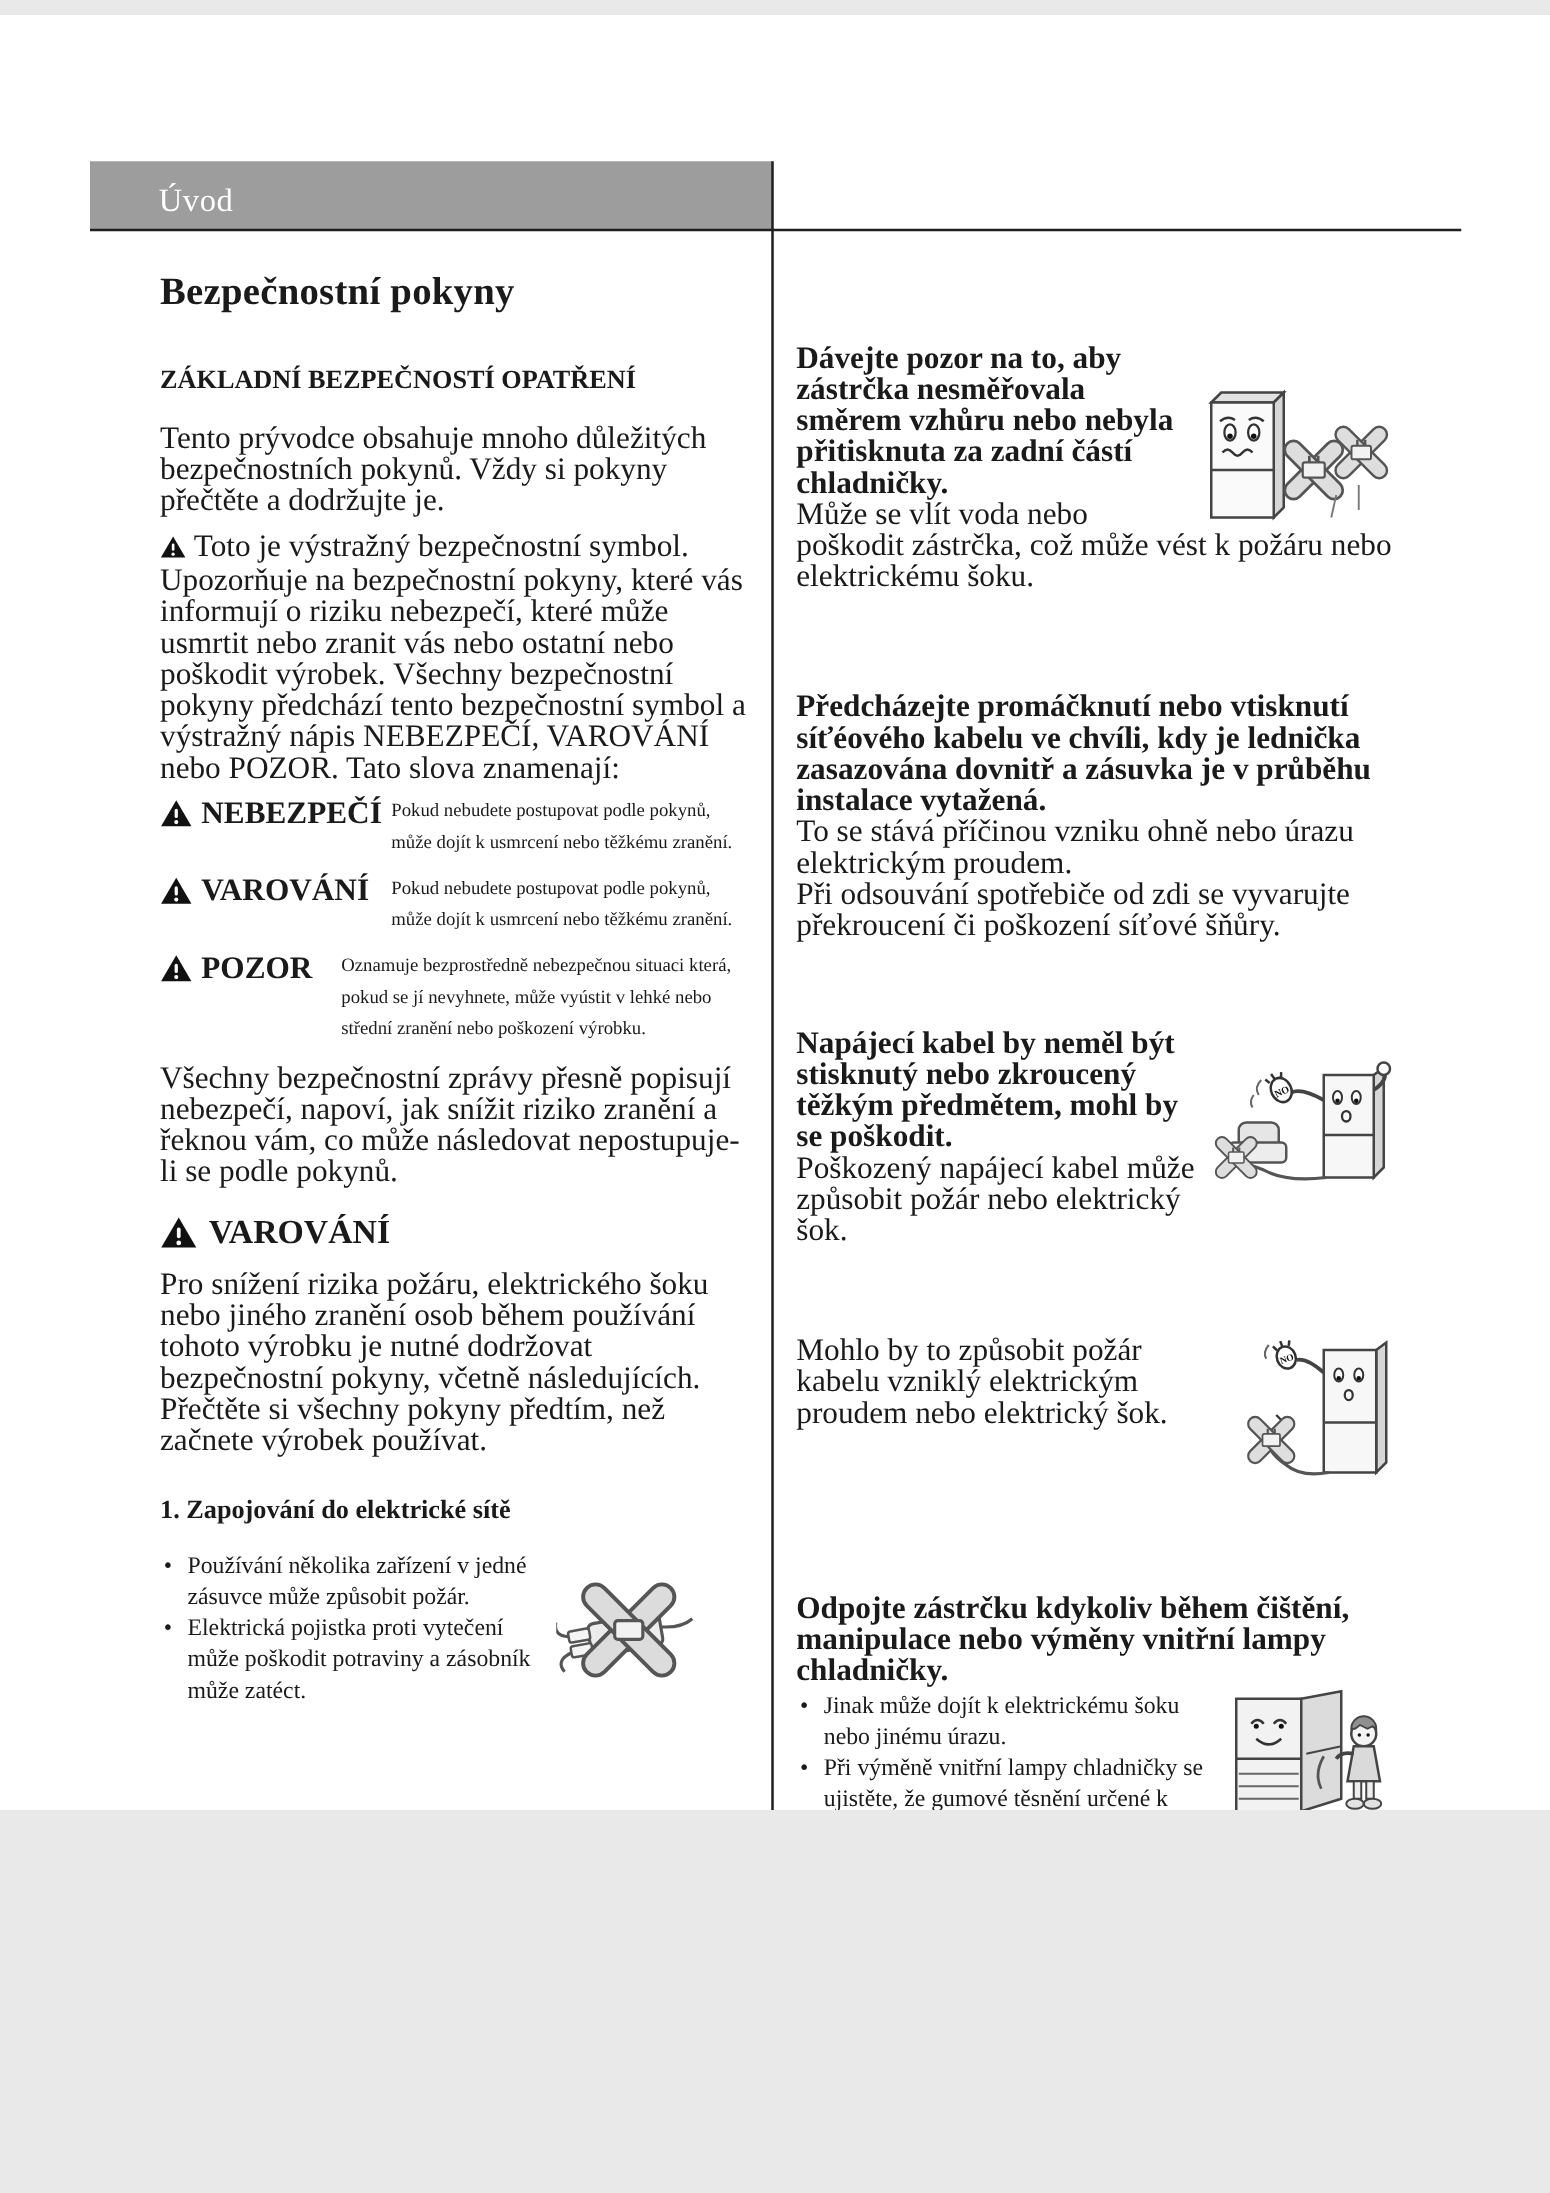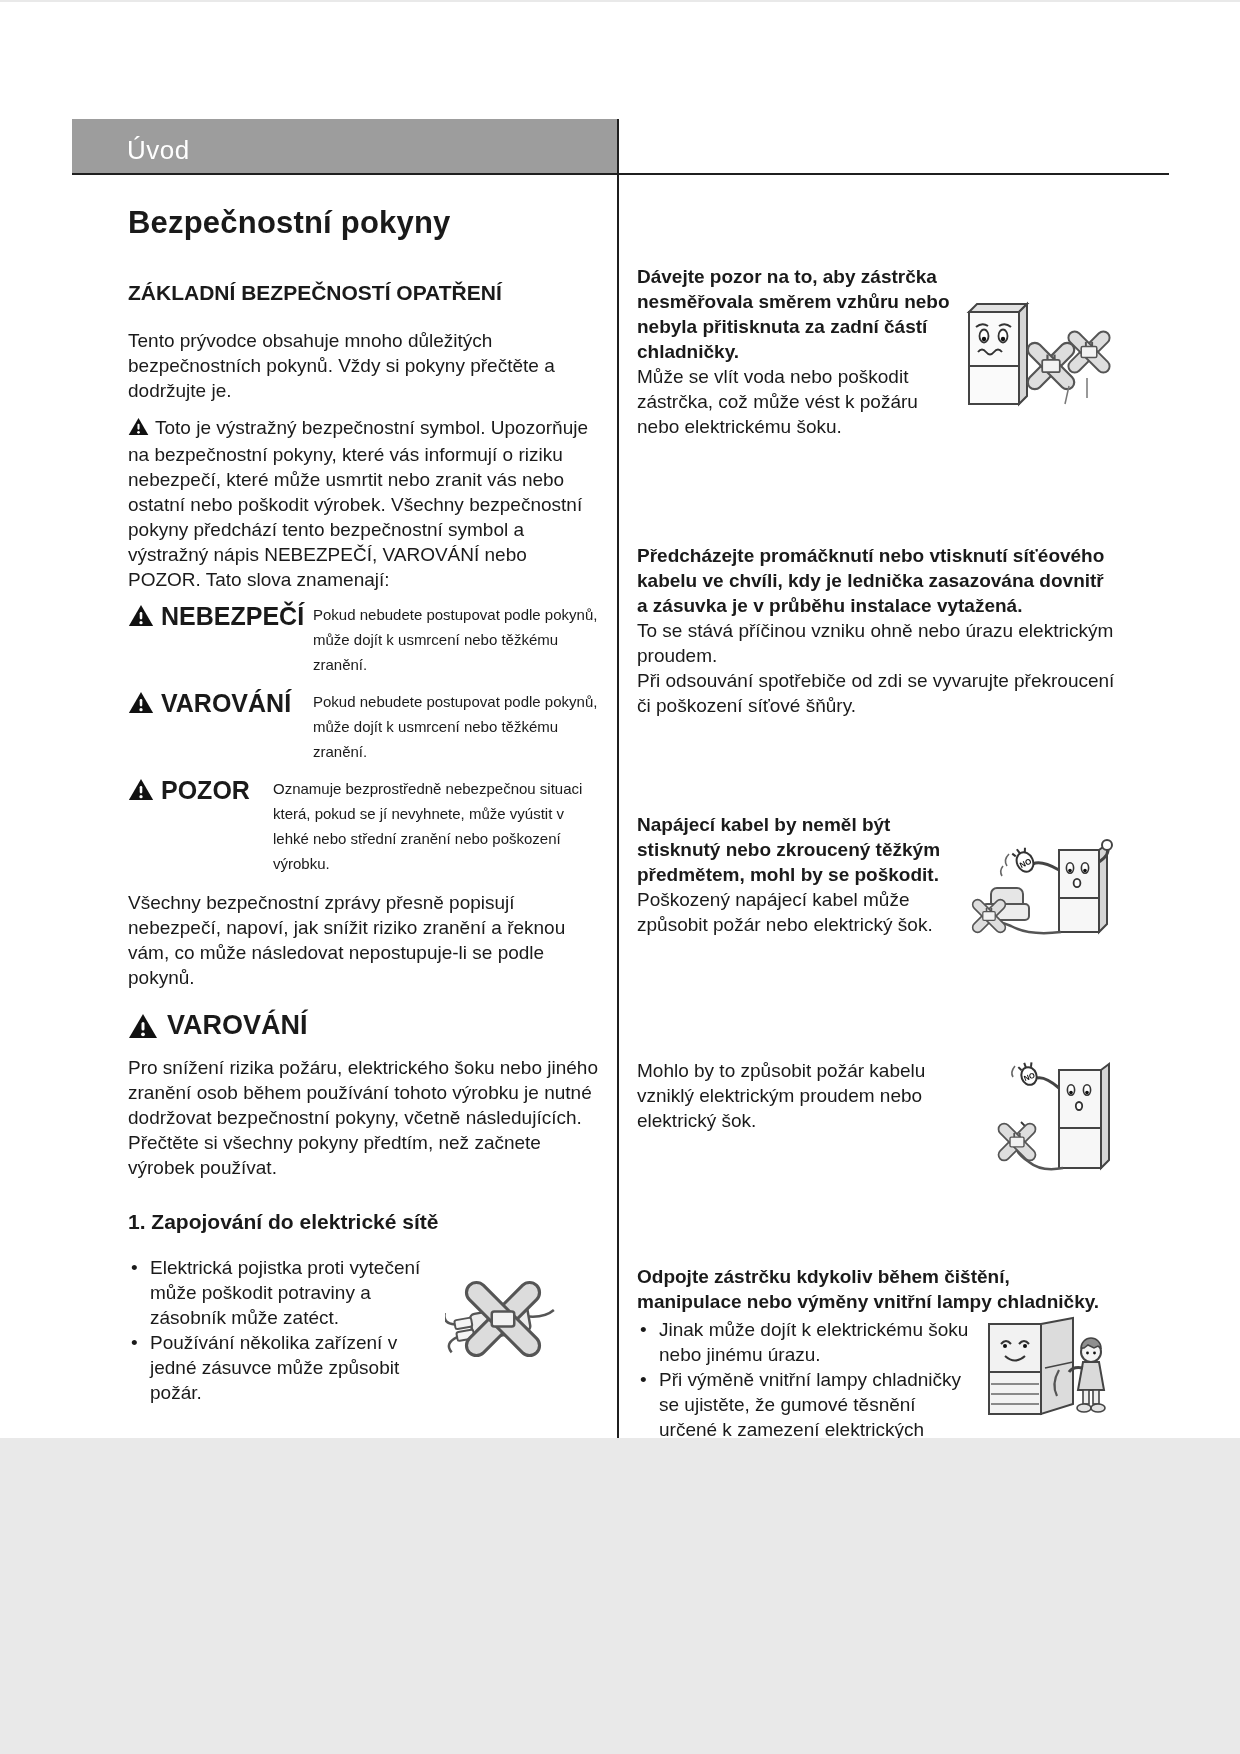--- a/index.html
+++ b/index.html
@@ -1,31 +1,31 @@
 <!DOCTYPE html>
 <html><head>
 <meta charset="utf-8">
 <title>Manual page</title>
 <style>
   html,body { margin:0; padding:0; background:#e9e9e9; }
   #page {
-    position:relative; width:1240px; height:1436px; margin:2px auto;
-    background:#ffffff; font-family:Liberation Sans, sans-serif; color:#1a1a1a;
+    position:relative; width:1240px; height:1436px; margin:12px auto;
+    background:#ffffff; font-family:Liberation Serif, serif; color:#1a1a1a;
     overflow:hidden;
   }
   
   .gray-bar { position:absolute; left:72px; top:117px; width:546px; height:55px; background:#9d9d9d; }
   .gray-bar .tab-label { position:absolute; left:55px; bottom:8px; font-size:26px; color:#ffffff; letter-spacing:0.5px; }
   .top-rule { position:absolute; left:72px; top:171px; width:1097px; height:2px; background:#1f1f1f; }
   .v-divider { position:absolute; left:617px; top:117px; width:2px; height:1518px; background:#1f1f1f; }
   .page-title { position:absolute; left:128px; top:182px; font-size:31px; font-weight:bold; letter-spacing:0.2px; }
 
   
   p { margin:0; }
-  .txt { font-size:19px; line-height:25px; }
+  .txt { font-size:25px; line-height:25px; }
   .bold { font-weight:bold; }
 
   
   .left-col  { position:absolute; left:128px; top:278px; width:470px; }
   .right-col { position:absolute; left:637px; top:258px; width:482px; }
 
   .basics-heading { font-size:21px; font-weight:bold; line-height:26px; margin:0; }
   .intro { margin-top:22px; }
   .symbol-note { margin-top:12px; }
 
@@ -171,22 +171,22 @@
             <path d="M84 58 q 16 4 26 -2" fill="none" stroke="#555" stroke-width="2.5"></path>
           </g>
           <g transform="translate(58 56) scale(1.25)">
             <rect x="-8" y="-38" width="16" height="76" rx="8" transform="rotate(45)" fill="#dcdcdc" stroke="#555" stroke-width="2.5"></rect>
             <rect x="-8" y="-38" width="16" height="76" rx="8" transform="rotate(-45)" fill="#dcdcdc" stroke="#555" stroke-width="2.5"></rect>
             <rect x="-9" y="-6" width="18" height="12" rx="2" fill="#f2f2f2" stroke="#555" stroke-width="2"></rect>
           </g>
         </svg>
       </div>
       <ul class="bullets">
+        <li>Používání několika zařízení v jedné zásuvce může způsobit požár.</li>
         <li>Elektrická pojistka proti vytečení může poškodit potraviny a zásobník může zatéct.</li>
-        <li>Používání několika zařízení v jedné zásuvce může způsobit požár.</li>
       </ul>
     </div>
   </div>
 
   <div class="right-col">
 
     <div class="rblock rb1">
       <div class="illus-float f1 illus">
         <svg width="152" height="112" viewBox="0 0 152 112">
           <polygon points="8,12 16,4 66,4 58,12" fill="#e2e2e2" stroke="#444" stroke-width="2"></polygon>

